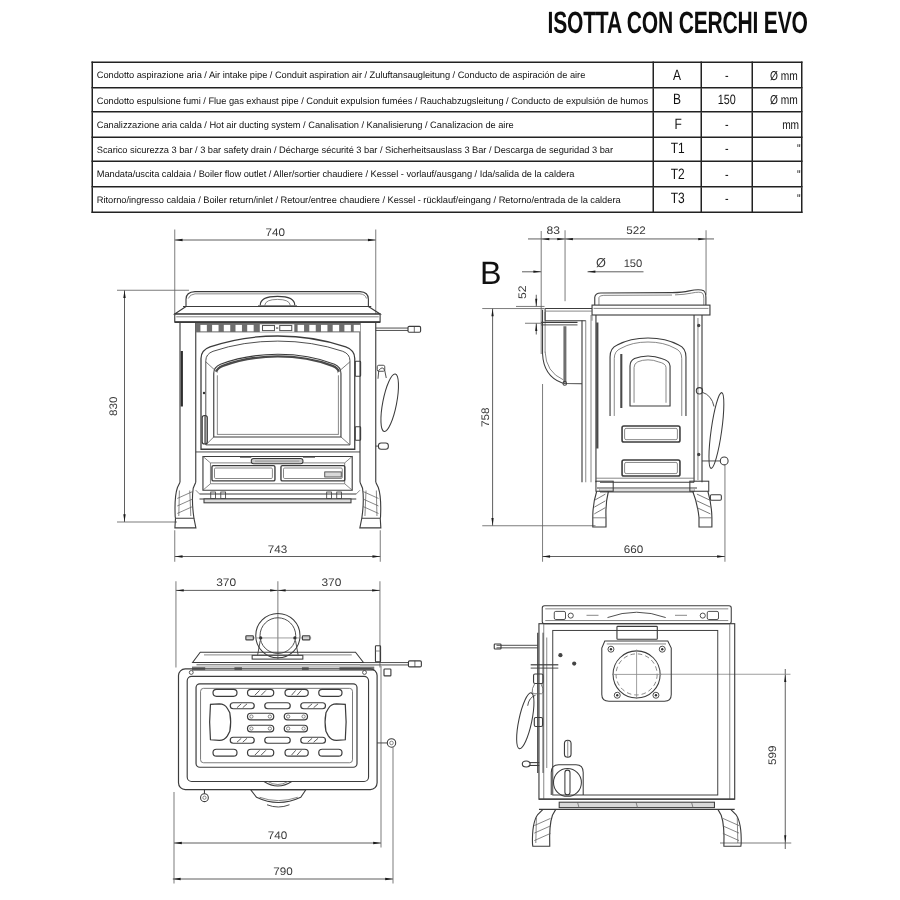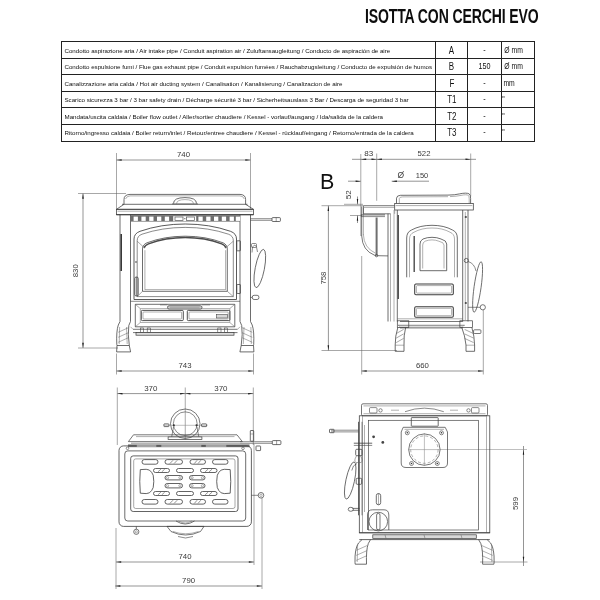--- a/index.html
+++ b/index.html
@@ -3,21 +3,21 @@
 <style>
 html,body{margin:0;padding:0;width:600px;height:600px;background:#fff;overflow:hidden}
 body{position:relative;font-family:"Liberation Sans",sans-serif}
 #title{position:absolute;left:365px;top:3.5px;font-size:20.5px;font-weight:bold;color:#0d0d0d;
  transform:scaleX(0.685);transform-origin:0 0;white-space:nowrap;letter-spacing:-0.2px}
 table{position:absolute;left:60.5px;top:41.3px;border-collapse:collapse;table-layout:fixed}
 td{border:1px solid #222;height:15.55px;padding:0;overflow:hidden;color:#111;font-size:8px;line-height:9px}
 td.d{width:370.7px;padding-left:3px}
 td.l{width:31px;text-align:center;font-size:10px;transform:none}
 td.v{width:32.5px;text-align:center;font-size:9px}
-td.u{width:32.5px;text-align:left;font-size:8.5px}
+td.u{width:32.5px;text-align:right;font-size:8.5px}
 .ds{display:inline-block;font-size:6.2px;white-space:nowrap;letter-spacing:-0.02px}
 .cmp{display:inline-block;transform:scaleX(0.8);transform-origin:50% 50%}
 </style></head>
 <body>
 <div id="title">ISOTTA CON CERCHI EVO</div>
 <table>
     <tbody>
       <tr>
         <td class="d"><span class="ds">Condotto aspirazione aria / Air intake pipe / Conduit aspiration air / Zuluftansaugleitung / Conducto de aspiración de aire</span></td>
         <td class="l"><span class="cmp">A</span></td>

